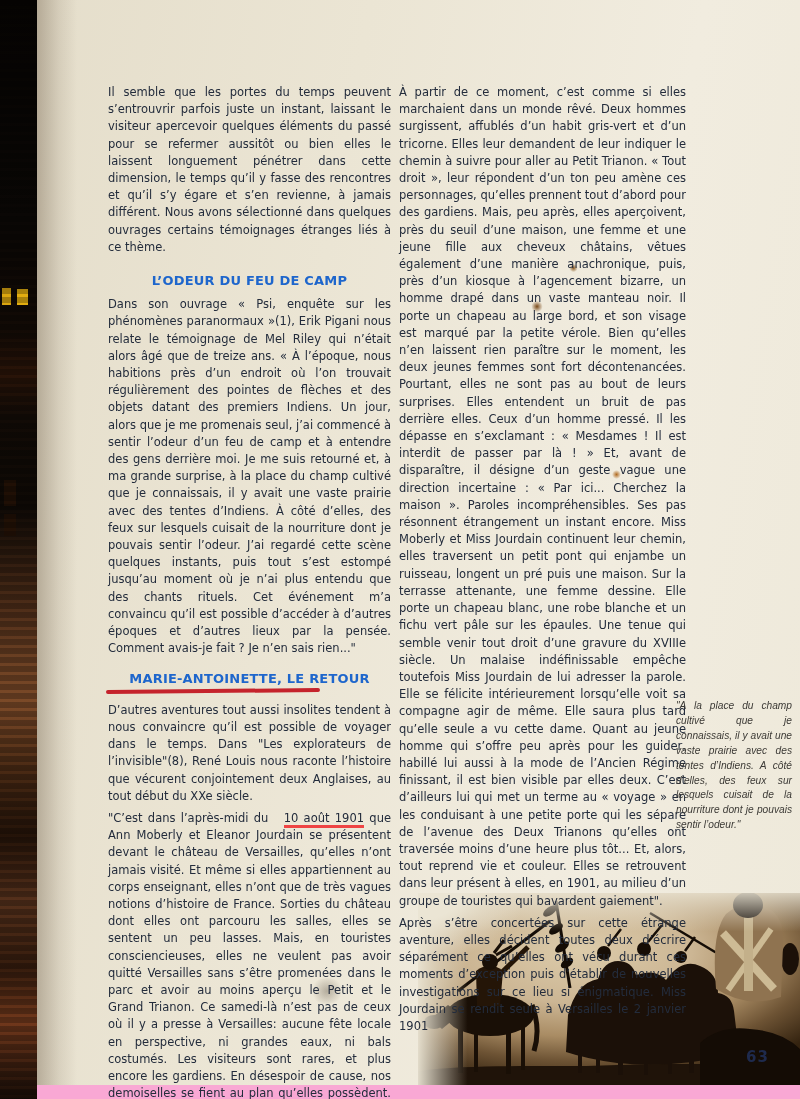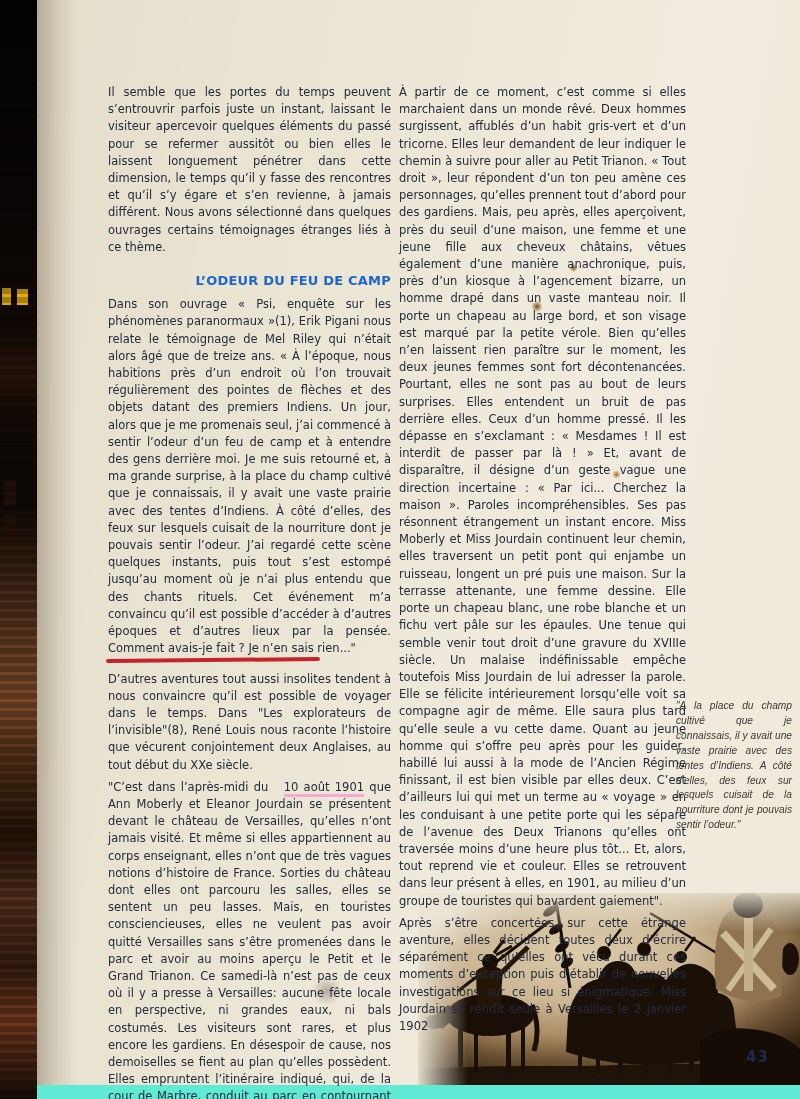--- a/index.html
+++ b/index.html
@@ -1,18 +1,18 @@
 <!DOCTYPE html>
 <html><head>
 <meta charset="utf-8">
 <style>
   html,body { margin:0; padding:0; background:#000; }
   .scan {
     position:relative; width:800px; height:1099px; overflow:hidden;
-    background:#5eead4;
+    background:#f9a8d4;
     font-family:"DejaVu Sans","Liberation Sans",sans-serif;
   }
   
   .spine {
     position:absolute; left:0; top:0; width:37px; height:100%;
     background:linear-gradient(to bottom,
       #060402 0%, #0a0705 20%, #120a05 30%, #2a1408 34%, #120b06 38%,
       #0e0905 46%, #53301a 56%, #6b4023 60%, #7c4a28 64%, #4a2a14 70%,
       #241308 76%, #55301b 82%, #351c0d 88%, #71381c 93%, #160c06 100%);
   }
@@ -40,27 +40,27 @@
   .stain.s3 { left:612px; top:470px; width:9px;  height:9px;  background:radial-gradient(circle,#b06a20 0%,rgba(176,106,32,0) 70%); }
   .stain.s4 { left:310px; top:978px; width:34px; height:26px; background:radial-gradient(circle,rgba(110,100,85,0.45) 0%,rgba(110,100,85,0) 70%); }
   
   .col { position:absolute; color:#232c3c; font-size:11.5px; line-height:17.2px; text-align:justify; }
   .col-left  { left:108px; top:84px; width:283px; }
   .col-right { left:399px; top:84px; width:287px; }
   .col p { margin:0 0 5px 0; }
   .col p.intro { margin-bottom:16px; }
   .heading {
     font-size:13px; font-weight:bold; color:#1e66cc; letter-spacing:.2px;
-    margin:12px 0 7px 0; text-align:right;
+    margin:12px 0 7px 0; text-align:center;
   }
   .red-rule {
     height:4px; background:#c5232c; width:214px; border-radius:2px;
     margin:-5px 0 9px -2px; transform:rotate(-0.5deg);
   }
-  .marked-date { border-bottom:3px solid #f9a8d4;margin-left:10px; }
+  .marked-date { border-bottom:3px solid #ef4444;margin-left:10px; }
   
   .pull-quote {
     position:absolute; left:676px; top:699px; width:116px;
     font-style:italic; font-size:10.2px; line-height:14.9px;
     color:#3c3a36; text-align:justify;
     font-family:"Liberation Sans","DejaVu Sans",sans-serif;
   }
   
   .photo {
     position:absolute; left:418px; top:893px; width:382px; height:192px;
@@ -150,27 +150,28 @@
       <rect x="326" y="20" width="9" height="78" fill="#c3b08a"></rect>
       <ellipse cx="330" cy="12" rx="15" ry="13" fill="#100904"></ellipse>
     </svg>
     <div class="photo-fade"></div>
   </div>
 
   <div class="col col-left">
     <p class="intro">Il semble que les portes du temps peuvent s’entrouvrir parfois juste un instant, laissant le visiteur apercevoir quelques éléments du passé pour se refermer aussitôt ou bien elles le laissent longuement pénétrer dans cette dimension, le temps qu’il y fasse des rencontres et qu’il s’y égare et s’en revienne, à jamais différent. Nous avons sélectionné dans quelques ouvrages certains témoignages étranges liés à ce thème.</p>
     <div class="heading">L’ODEUR DU FEU DE CAMP</div>
     <p>Dans son ouvrage « Psi, enquête sur les phénomènes paranormaux »(1), Erik Pigani nous relate le témoignage de Mel Riley qui n’était alors âgé que de treize ans. « À l’époque, nous habitions près d’un endroit où l’on trouvait régulièrement des pointes de flèches et des objets datant des premiers Indiens. Un jour, alors que je me promenais seul, j’ai commencé à sentir l’odeur d’un feu de camp et à entendre des gens derrière moi. Je me suis retourné et, à ma grande surprise, à la place du champ cultivé que je connaissais, il y avait une vaste prairie avec des tentes d’Indiens. À côté d’elles, des feux sur lesquels cuisait de la nourriture dont je pouvais sentir l’odeur. J’ai regardé cette scène quelques instants, puis tout s’est estompé jusqu’au moment où je n’ai plus entendu que des chants rituels. Cet événement m’a convaincu qu’il est possible d’accéder à d’autres époques et d’autres lieux par la pensée. Comment avais-je fait ? Je n’en sais rien..."</p>
+    <div class="heading">MARIE-ANTOINETTE, LE RETOUR</div>
     <div class="red-rule"></div>
     <p>D’autres aventures tout aussi insolites tendent à nous convaincre qu’il est possible de voyager dans le temps. Dans "Les explorateurs de l’invisible"(8), René Louis nous raconte l’histoire que vécurent conjointement deux Anglaises, au tout début du XXe siècle.</p>
     <p><span>"C’est dans l’après-midi du </span><span class="marked-date">10 août 1901</span><span> que Ann Moberly et Eleanor Jourdain se présentent devant le château de Versailles, qu’elles n’ont jamais visité. Et même si elles appartiennent au corps enseignant, elles n’ont que de très vagues notions d’histoire de France. Sorties du château dont elles ont parcouru les salles, elles se sentent un peu lasses. Mais, en touristes consciencieuses, elles ne veulent pas avoir quitté Versailles sans s’être promenées dans le parc et avoir au moins aperçu le Petit et le Grand Trianon. Ce samedi-là n’est pas de ceux où il y a presse à Versailles: aucune fête locale en perspective, ni grandes eaux, ni bals costumés. Les visiteurs sont rares, et plus encore les gardiens. En désespoir de cause, nos demoiselles se fient au plan qu’elles possèdent. Elles empruntent l’itinéraire indiqué, qui, de la cour de Marbre, conduit au parc en contournant le bassin de Latone par la droite. Arrivées au bassin d’Apollon, elles laissent sur leur gauche le Grand Canal, prennent l’allée de la Reine, traversent l’avenue des Deux-Trianons...</span></p>
   </div>
 
   <div class="col col-right">
     <p>À partir de ce moment, c’est comme si elles marchaient dans un monde rêvé. Deux hommes surgissent, affublés d’un habit gris-vert et d’un tricorne. Elles leur demandent de leur indiquer le chemin à suivre pour aller au Petit Trianon. « Tout droit », leur répondent d’un ton peu amène ces personnages, qu’elles prennent tout d’abord pour des gardiens. Mais, peu après, elles aperçoivent, près du seuil d’une maison, une femme et une jeune fille aux cheveux châtains, vêtues également d’une manière anachronique, puis, près d’un kiosque à l’agencement bizarre, un homme drapé dans un vaste manteau noir. Il porte un chapeau au large bord, et son visage est marqué par la petite vérole. Bien qu’elles n’en laissent rien paraître sur le moment, les deux jeunes femmes sont fort décontenancées. Pourtant, elles ne sont pas au bout de leurs surprises. Elles entendent un bruit de pas derrière elles. Ceux d’un homme pressé. Il les dépasse en s’exclamant : « Mesdames ! Il est interdit de passer par là ! » Et, avant de disparaître, il désigne d’un geste vague une direction incertaine : « Par ici... Cherchez la maison ». Paroles incompréhensibles. Ses pas résonnent étrangement un instant encore. Miss Moberly et Miss Jourdain continuent leur chemin, elles traversent un petit pont qui enjambe un ruisseau, longent un pré puis une maison. Sur la terrasse attenante, une femme dessine. Elle porte un chapeau blanc, une robe blanche et un fichu vert pâle sur les épaules. Une tenue qui semble venir tout droit d’une gravure du XVIIIe siècle. Un malaise indéfinissable empêche toutefois Miss Jourdain de lui adresser la parole. Elle se félicite intérieurement lorsqu’elle voit sa compagne agir de même. Elle saura plus tard qu’elle seule a vu cette dame. Quant au jeune homme qui s’offre peu après pour les guider, habillé lui aussi à la mode de l’Ancien Régime finissant, il est bien visible par elles deux. C’est d’ailleurs lui qui met un terme au « voyage » en les conduisant à une petite porte qui les sépare de l’avenue des Deux Trianons qu’elles ont traversée moins d’une heure plus tôt... Et, alors, tout reprend vie et couleur. Elles se retrouvent dans leur présent à elles, en 1901, au milieu d’un groupe de touristes qui bavardent gaiement".</p>
-    <p>Après s’être concertées sur cette étrange aventure, elles décident toutes deux d’écrire séparément ce qu’elles ont vécu durant ces moments d’exception puis d’établir de nouvelles investigations sur ce lieu si énigmatique. Miss Jourdain se rendit seule à Versailles le 2 janvier 1902</p>
+    <p>Après s’être concertées sur cette étrange aventure, elles décident toutes deux d’écrire séparément ce qu’elles ont vécu durant ces moments d’exception puis d’établir de nouvelles investigations sur ce lieu si énigmatique. Miss Jourdain se rendit seule à Versailles le 2 janvier 1901</p>
   </div>
 
   <div class="pull-quote">"A la place du champ cultivé que je connaissais, il y avait une vaste prairie avec des tentes d’Indiens. A côté d’elles, des feux sur lesquels cuisait de la nourriture dont je pouvais sentir l’odeur."</div>
 
-  <div class="page-number">43</div>
+  <div class="page-number">63</div>
 
 </div>
 
 </body></html>

